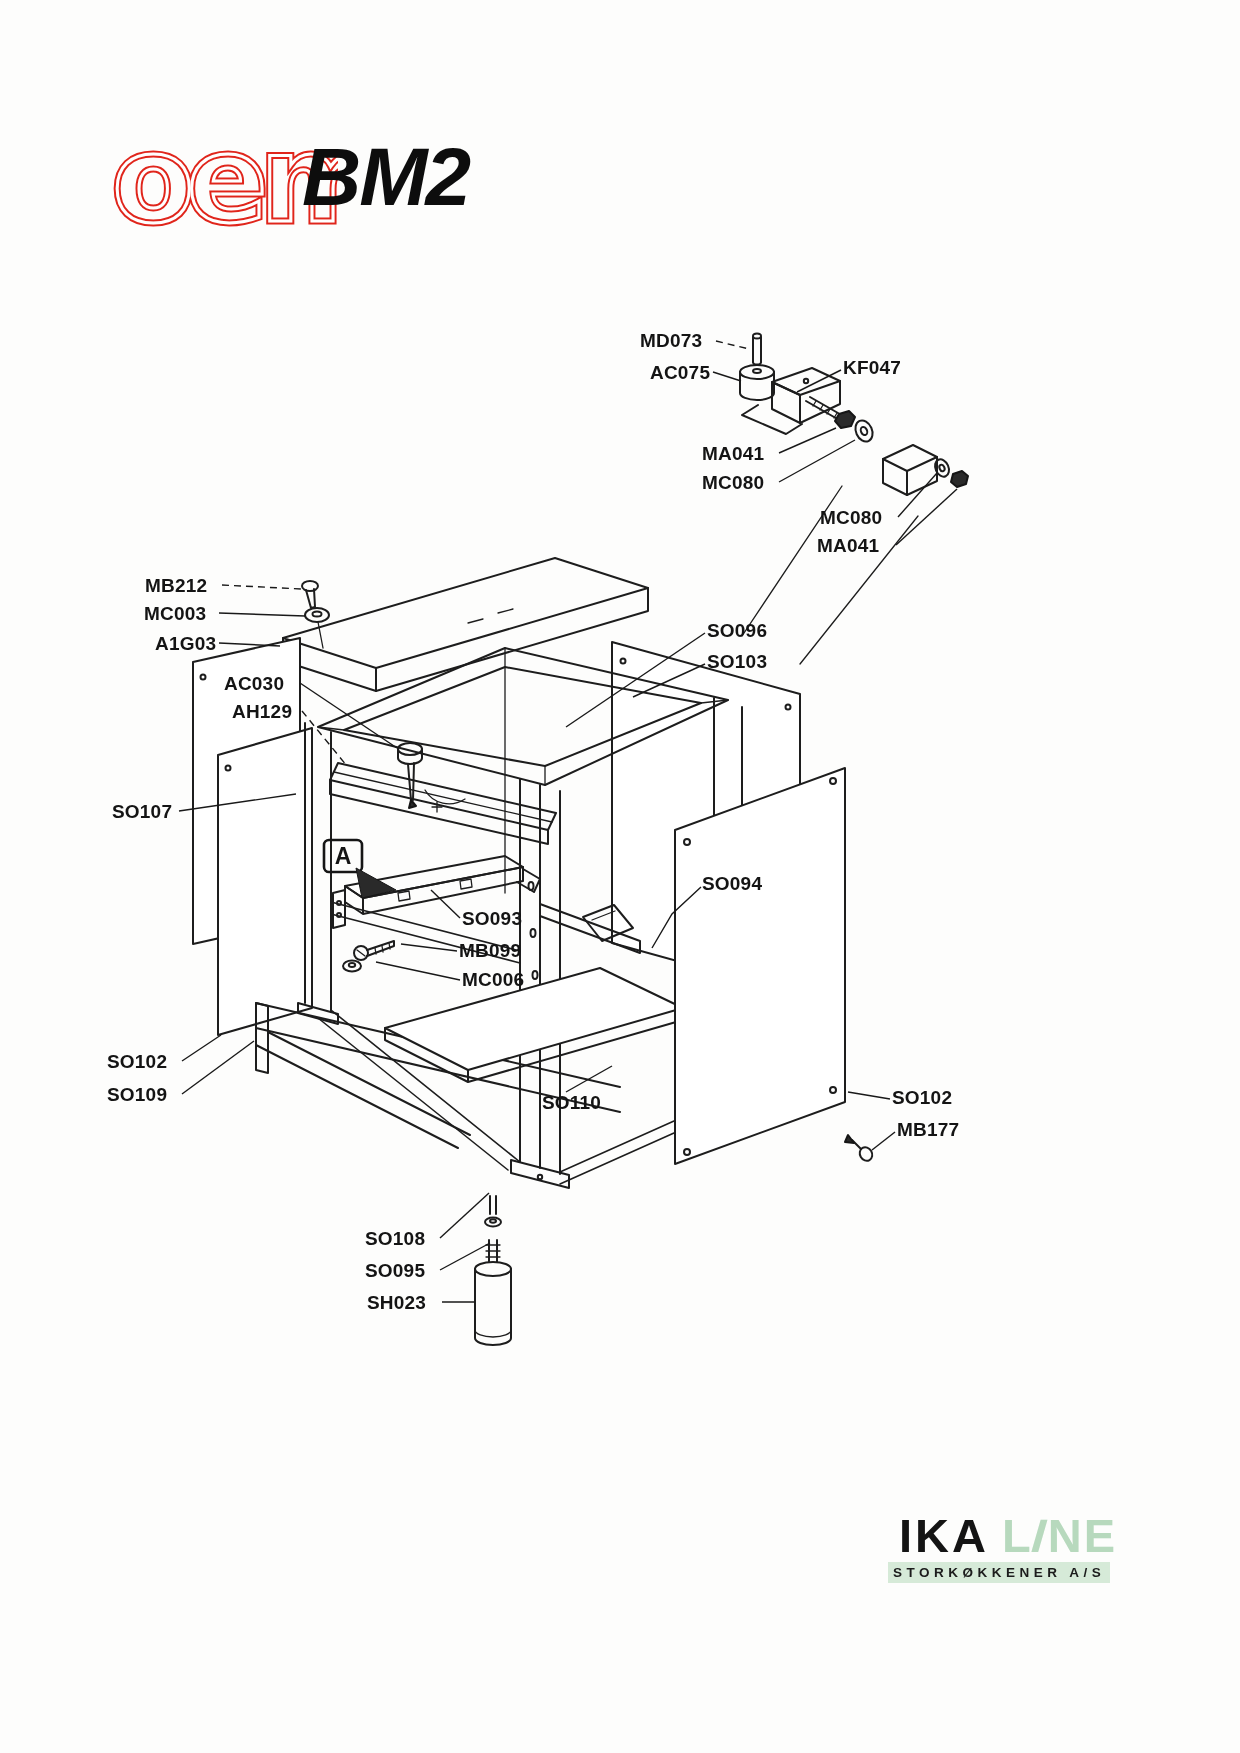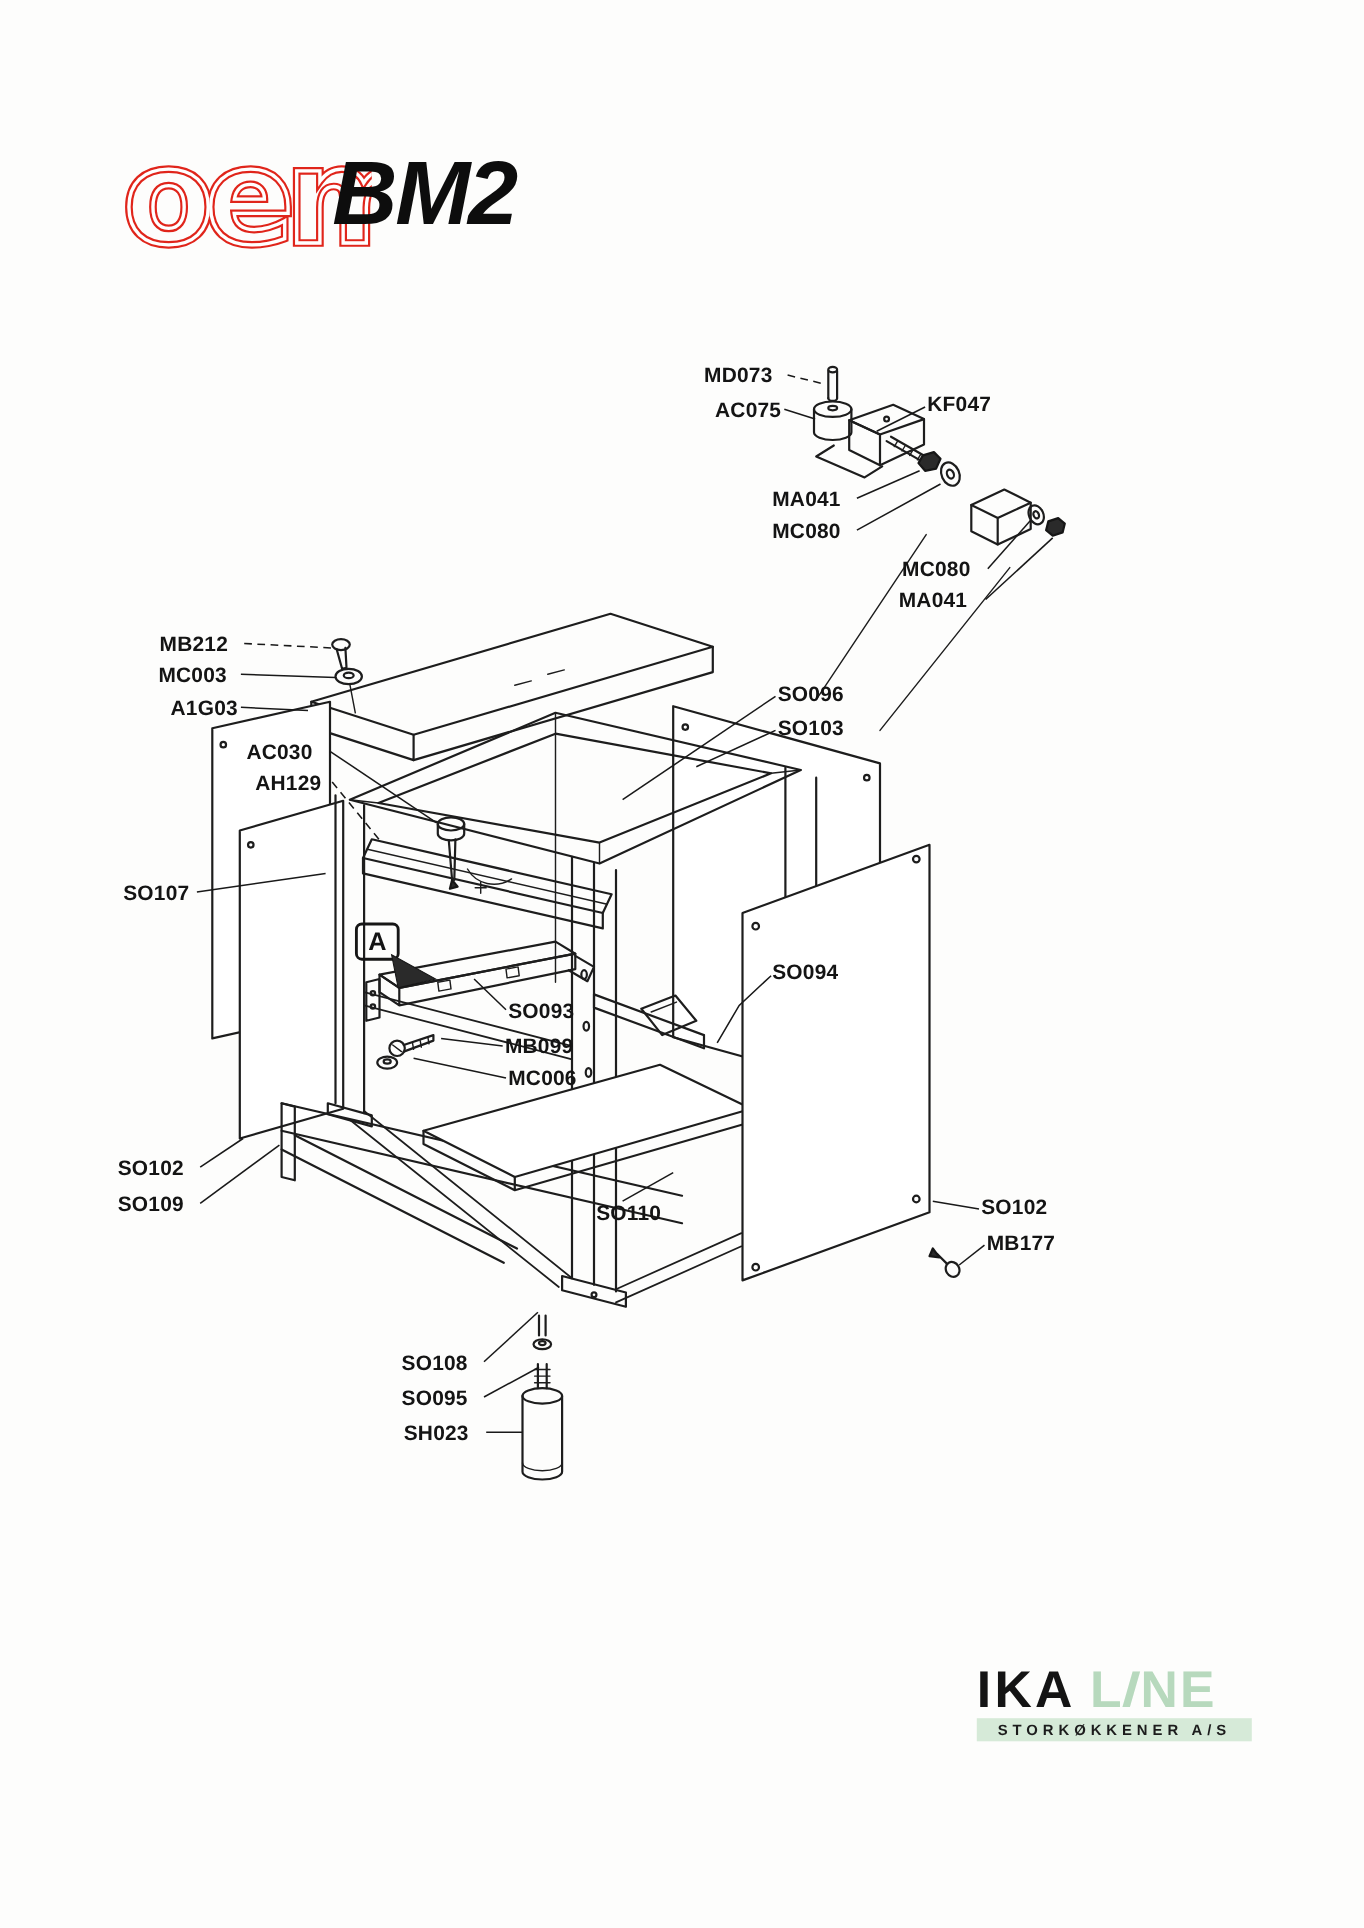--- a/index.html
+++ b/index.html
@@ -11,25 +11,25 @@
   .diagram{position:absolute;left:0;top:0;}
   .plabel{font:700 19px "Liberation Sans",sans-serif;fill:#141414;letter-spacing:.2px;}
   .leader{stroke:#191919;stroke-width:1.4;fill:none;}
   .dashlead{stroke-dasharray:7 5;}
   .panel{fill:#ffffff;}
   .dark{fill:#2a2a2a;stroke:#161616;}
   .ln{stroke:#1d1d1d;fill:none;stroke-width:2;stroke-linejoin:round;stroke-linecap:round;}
   .thin{stroke-width:1.3;}
   .brand{position:absolute;left:888px;top:1512px;}
   .brand-row{font-size:47px;font-weight:bold;line-height:1;white-space:nowrap;}
-  .brand-ika{color:#141414;letter-spacing:3px;}
+  .brand-ika{color:#141414;letter-spacing:3px;margin-left:11px;}
   .brand-line{color:var(--brand-green,#b7d9bd);letter-spacing:2px;}
   .brand-line .slant{display:inline-block;transform:skewX(-16deg);}
   .brand-sub{margin-top:3px;background:var(--brand-band,#d6ead8);color:#1c1c1c;
-             font-size:13.5px;font-weight:bold;letter-spacing:4.5px;padding:3px 19px;display:inline-block;}
+             font-size:13.5px;font-weight:bold;letter-spacing:4.5px;padding:3px 5px;display:inline-block;}
 </style>
 </head>
 <body>
 
 <div class="page">
 
   <div class="hdr">
     <svg width="230" height="120" viewBox="0 0 230 120">
       <text x="4" y="103" font-family="DejaVu Sans, sans-serif" font-weight="bold" font-size="120" letter-spacing="-8" fill="none" stroke="#e0251b" stroke-width="7">oem</text>
       <text x="4" y="103" font-family="DejaVu Sans, sans-serif" font-weight="bold" font-size="120" letter-spacing="-8" fill="none" stroke="#ffffff" stroke-width="3">oem</text>

